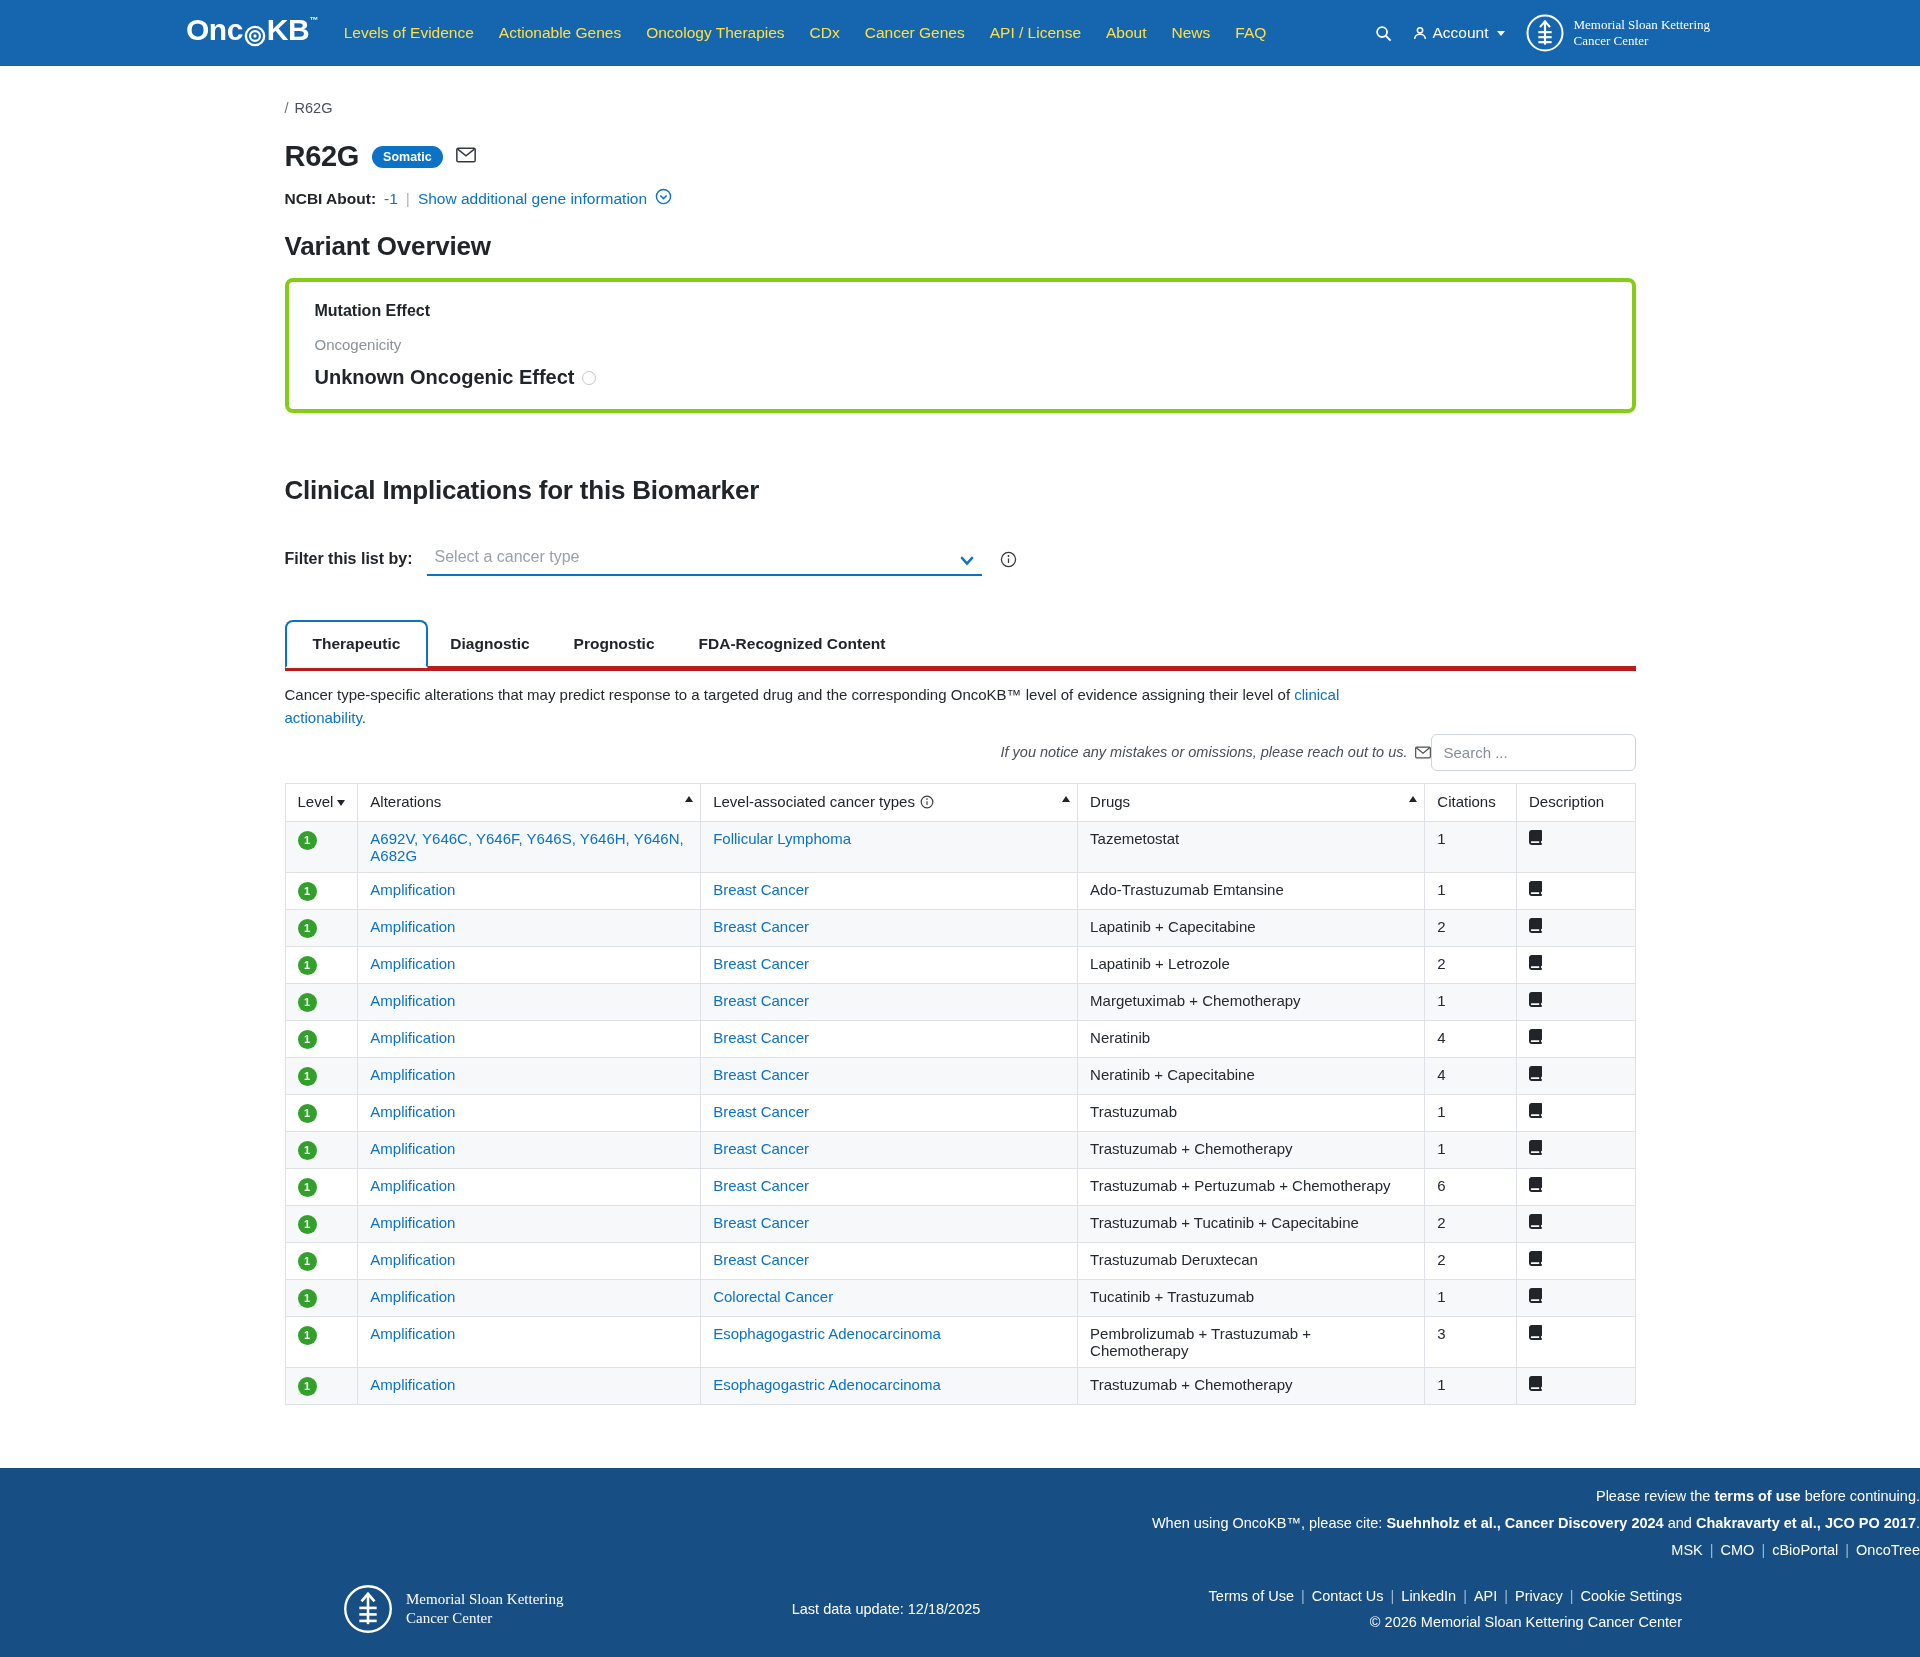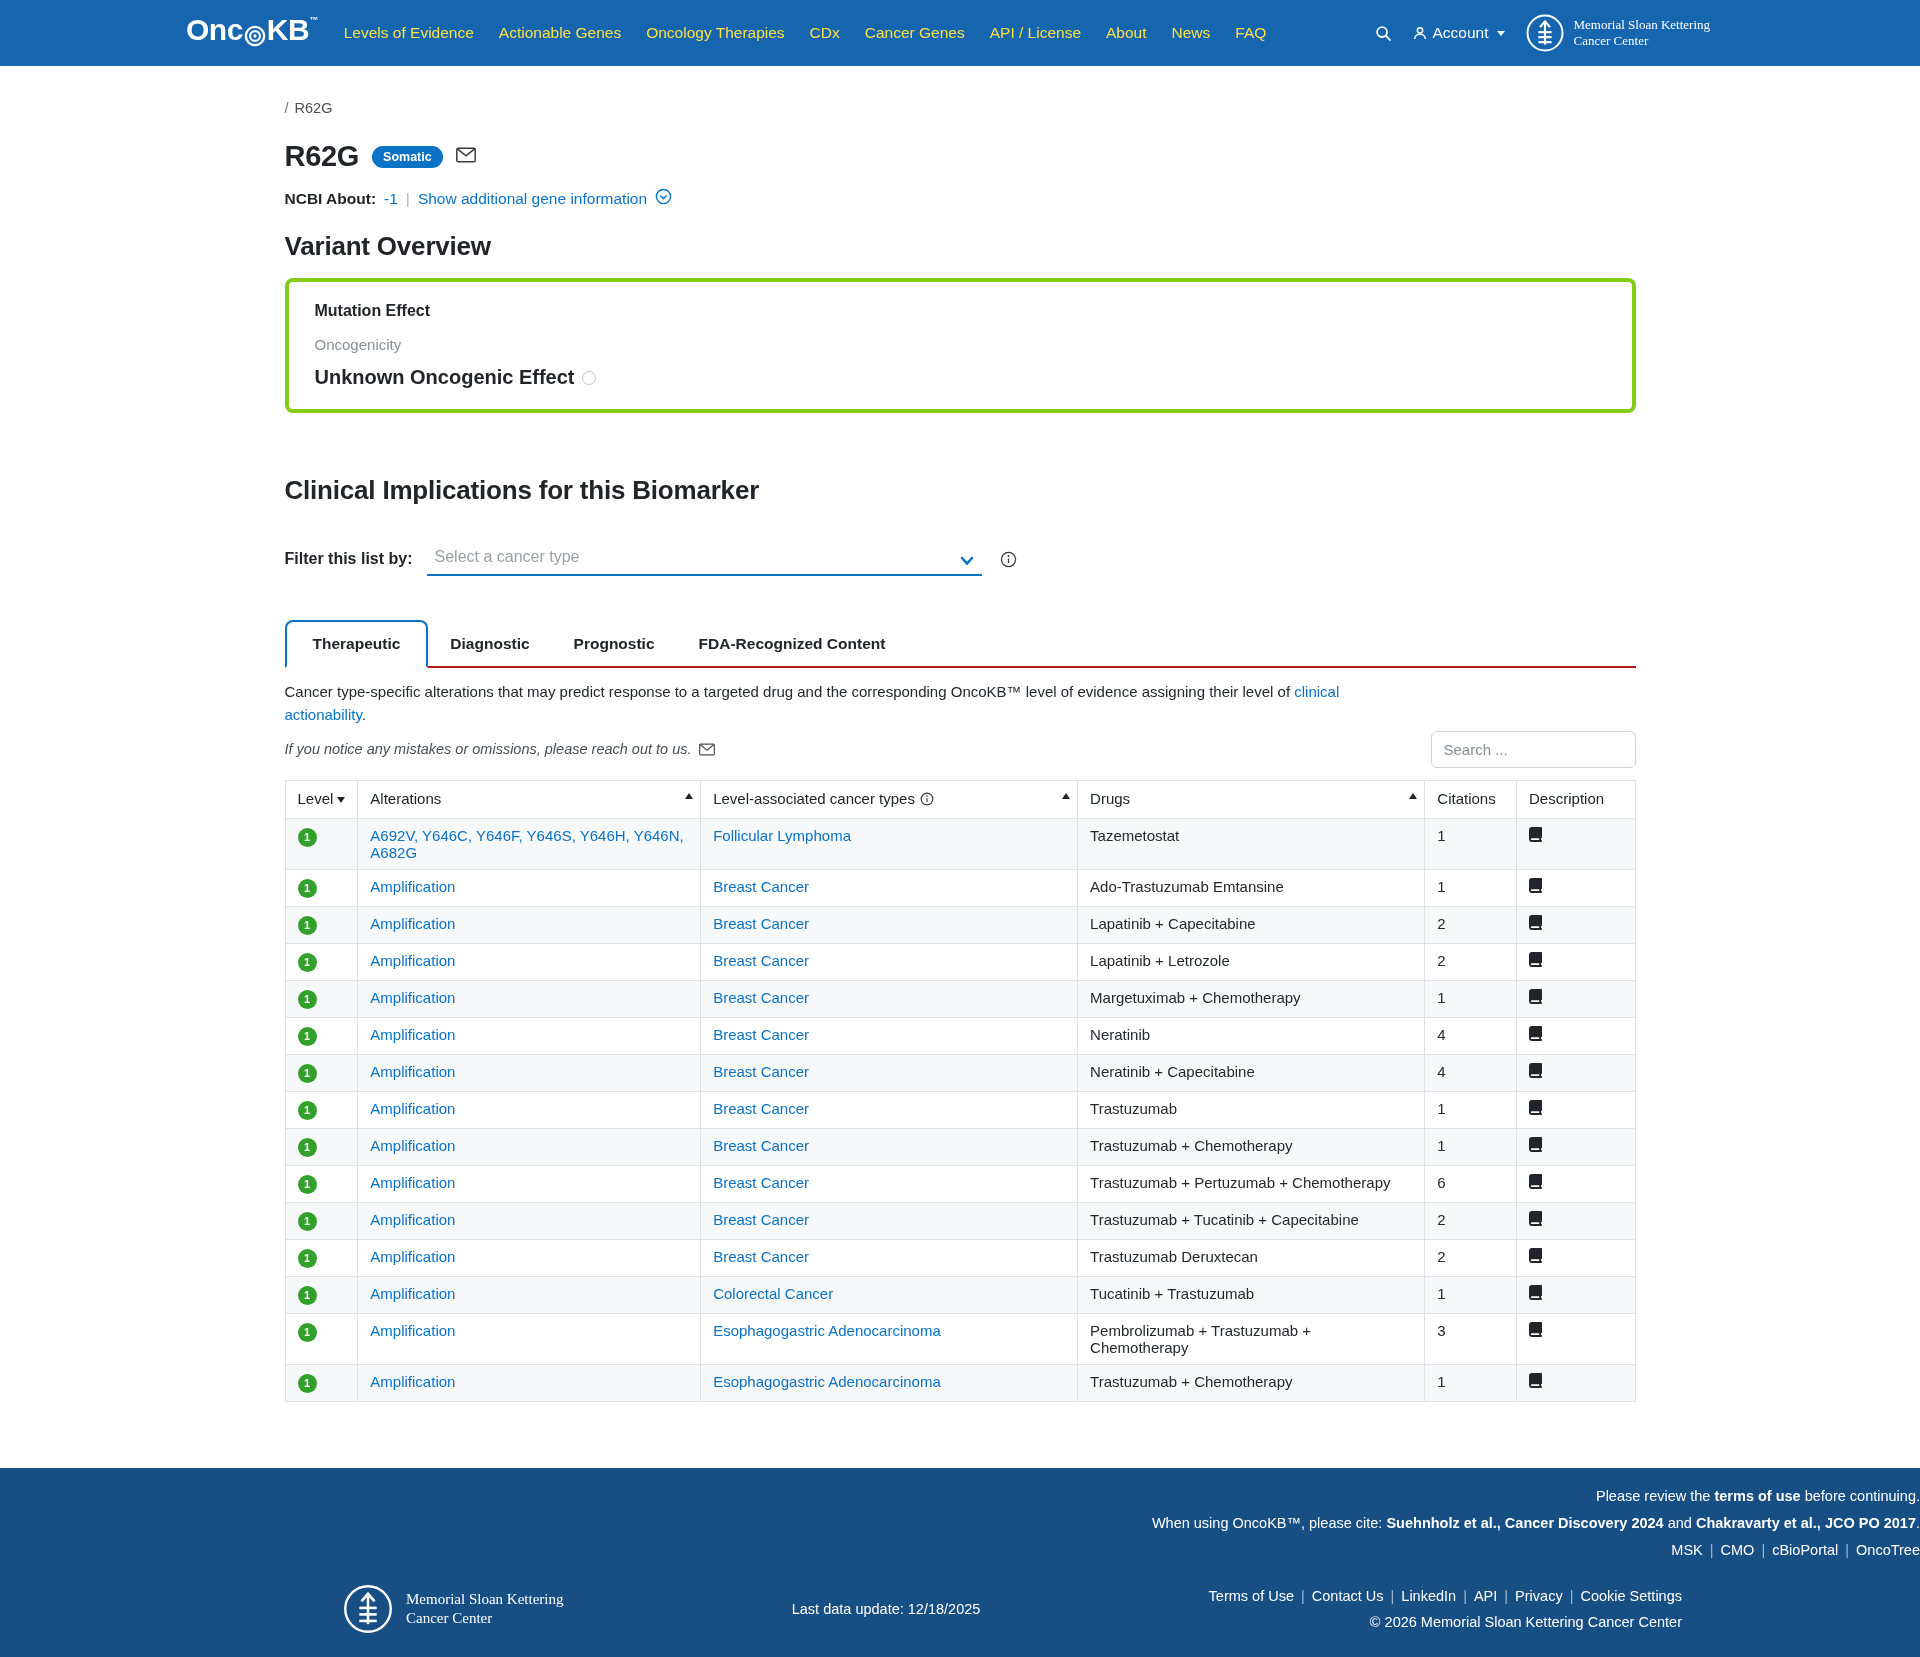--- a/index.html
+++ b/index.html
@@ -64,29 +64,29 @@
   .filter-label { font-size:16px; font-weight:bold; color:#212529; white-space:nowrap; }
   .select-wrap { position:relative; margin-left:14px; width:555px; }
   .select-wrap input {
     width:100%; border:none; border-bottom:2px solid #0b72c5; font-size:16px; padding:6px 28px 8px 8px;
     font-family:"Liberation Sans", sans-serif; color:#212529; outline:none; background:transparent;
   }
   .select-wrap input::placeholder { color:#9aa0a6; }
   .select-chevron { position:absolute; right:8px; top:10px; }
   .info-icon { display:inline-flex; margin-left:18px; }
 
-  .tabs { margin-top:44px; display:flex; align-items:flex-end; border-bottom:2px solid #b91c1c; }
+  .tabs { margin-top:44px; display:flex; align-items:flex-end; border-bottom:5px solid #b91c1c; }
   .tab { font-size:15.5px; font-weight:bold; color:#212529; padding:13px 22px; cursor:pointer; white-space:nowrap; }
   .tab.active {
     border:2px solid #0b72c5; border-bottom:2px solid #fff; margin-bottom:-2px;
     border-radius:8px 8px 0 0; padding:13px 26px; background:#fff;
   }
 
   .table-desc { margin-top:12px; font-size:15px; line-height:1.55; color:#24292f; max-width:1135px; }
-  .note-row { margin-top:4px; display:flex; justify-content:space-between; align-items:center; }
+  .note-row { margin-top:4px; display:flex; justify-content:flex-end; align-items:center; }
   .note { font-size:14.5px; font-style:italic; color:#495057; display:flex; align-items:center; gap:7px; }
   .search-box input {
     width:205px; height:37px; border:1px solid #ced4da; border-radius:6px; padding:0 12px;
     font-size:15px; font-family:"Liberation Sans", sans-serif; color:#212529; outline:none;
   }
   .search-box input::placeholder { color:#868e96; }
 
   
   table.data { margin-top:12px; width:100%; border-collapse:collapse; font-size:15px; }
   table.data th, table.data td { border:1px solid #dee2e6; padding:8px 12px; text-align:left; vertical-align:top; }

